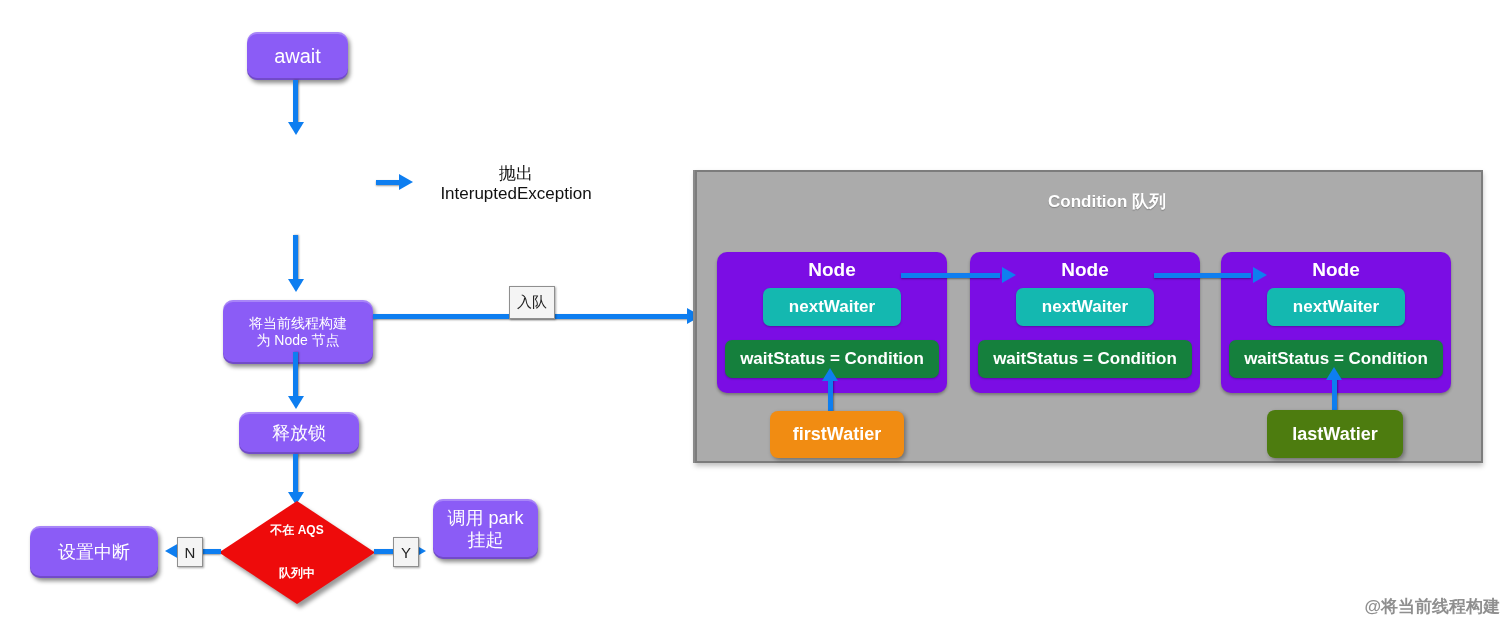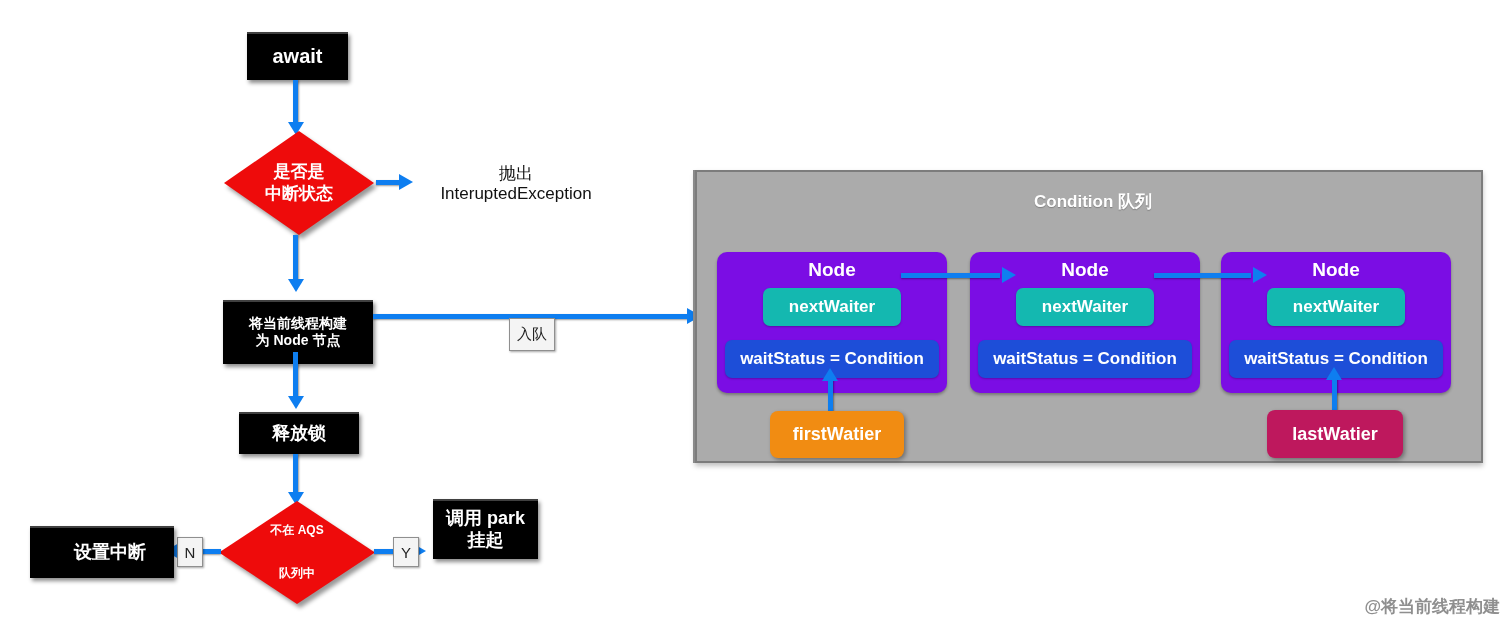--- a/index.html
+++ b/index.html
@@ -3,21 +3,21 @@
 <meta charset="utf-8">
 <style>
   html,body{margin:0;padding:0;background:#ffffff;}
   .canvas{
     position:relative;width:1512px;height:634px;background:#ffffff;overflow:hidden;
     font-family:"Liberation Sans","DejaVu Sans",sans-serif;
   }
   
   .box{
     position:absolute;display:flex;flex-direction:column;align-items:center;justify-content:center;
-    background:#000000;color:#fff;font-weight:700;border-radius:0;text-align:center;
+    background:#8b5cf6;color:#fff;font-weight:400;border-radius:10px;text-align:center;
     box-shadow:2px 3px 4px rgba(0,0,0,.45), inset 0 -2px 0 rgba(0,0,0,.18), inset 0 2px 0 rgba(255,255,255,.25);
     line-height:1.25;
   }
   .diamond-wrap{position:absolute;filter:drop-shadow(3px 4px 2px rgba(0,0,0,.4));}
   .diamond{
     width:100%;height:100%;background:#ee0b0b;
     clip-path:polygon(50% 0%,100% 50%,50% 100%,0% 50%);
     display:flex;flex-direction:column;align-items:center;justify-content:center;
     color:#fff;font-weight:700;text-align:center;line-height:1.3;
   }
@@ -34,89 +34,83 @@
     box-shadow:1px 1px 2px rgba(0,0,0,.35);
   }
   .free-text{position:absolute;color:#111;font-weight:400;text-align:center;}
   
   .panel{
     position:absolute;left:695px;top:170px;width:788px;height:293px;
     background:#ababab;border:2px solid #7c7c7c;box-sizing:border-box;
     box-shadow:-2px 0 0 #8a8a8a,0 3px 5px rgba(0,0,0,.25);
   }
   .panel-title{
-    position:absolute;left:4px;top:18px;width:100%;text-align:center;
+    position:absolute;left:18px;top:18px;width:100%;text-align:center;
     color:#fff;font-weight:700;font-size:17px;text-shadow:0 1px 1px rgba(0,0,0,.25);
   }
   .qnode{
     position:absolute;top:224px;width:230px;height:141px;background:#7b0de4;border-radius:10px;
     box-shadow:0 2px 3px rgba(0,0,0,.3);
     margin-top:28px;
   }
   .qnode-title{
     position:absolute;top:7px;left:0;width:100%;text-align:center;
     color:#fff;font-weight:700;font-size:19px;
   }
   .field{
     position:absolute;left:50%;transform:translateX(-50%);
     display:flex;align-items:center;justify-content:center;border-radius:7px;
     color:#fff;font-weight:700;font-size:17px;box-shadow:0 1px 2px rgba(0,0,0,.25);
   }
   .field.teal{top:36px;width:138px;height:38px;background:#14b8b0;}
-  .field.pink{top:88px;width:214px;height:38px;background:#1d4ed8;}
+  .field.pink{top:88px;width:214px;height:38px;background:#15803d;}
   .pointer{
     position:absolute;display:flex;align-items:center;justify-content:center;
     color:#fff;font-weight:700;font-size:18px;border-radius:8px;
     box-shadow:2px 2px 4px rgba(0,0,0,.35);
   }
   .pointer.orange{left:770px;top:411px;width:134px;height:47px;background:#f18c12;}
-  .pointer.navy{left:1267px;top:410px;width:136px;height:48px;background:#be185d;}
+  .pointer.navy{left:1267px;top:410px;width:136px;height:48px;background:#4d7c0f;}
   .watermark{
     position:absolute;right:12px;bottom:16px;color:#8f8f8f;font-weight:700;font-size:17px;
     text-shadow:0 1px 0 #ffffff;
   }
 </style>
 </head>
 <body>
 
 <div class="canvas">
 
   <div class="box" style="left:247px;top:32px;width:101px;height:48px;font-size:20px;">
     <span>await</span>
   </div>
 
   <div class="vline" style="left:293px;top:80px;height:44px;"></div>
   <div class="head down" style="left:288px;top:122px;"></div>
 
-  <div class="diamond-wrap" style="left:224px;top:131px;width:150px;height:104px;">
-    <div class="diamond" style="font-size:17px;">
-      <span>是否是</span>
-      <span>中断状态</span>
-    </div>
-  </div>
 
   <div class="hline" style="left:376px;top:180px;width:26px;"></div>
   <div class="head right" style="left:399px;top:174px;"></div>
 
   <div class="free-text" style="left:400px;top:164px;width:232px;font-size:17px;line-height:20px;">
     <div>抛出</div>
     <div>InteruptedException</div>
   </div>
 
   <div class="vline" style="left:293px;top:235px;height:46px;"></div>
   <div class="head down" style="left:288px;top:279px;"></div>
 
   <div class="box" style="left:223px;top:300px;width:150px;height:64px;font-size:14px;">
     <span>将当前线程构建</span>
     <span>为 Node 节点</span>
   </div>
 
   <div class="hline" style="left:373px;top:314px;width:316px;"></div>
   <div class="head right" style="left:687px;top:308px;"></div>
-  <div class="edge-label" style="left:509px;top:318px;width:44px;height:31px;">
+  <div class="edge-label" style="left:509px;top:286px;width:44px;height:31px;">
     <span>入队</span>
   </div>
 
   <div class="vline" style="left:293px;top:352px;height:46px;"></div>
   <div class="head down" style="left:288px;top:396px;"></div>
 
   <div class="box" style="left:239px;top:412px;width:120px;height:42px;font-size:18px;text-align:right;">
     <span>释放锁</span>
   </div>
 
@@ -128,21 +122,21 @@
       <span>不在 AQS</span>
       <span>队列中</span>
     </div>
   </div>
 
   <div class="hline" style="left:175px;top:549px;width:46px;"></div>
   <div class="head left" style="left:162px;top:543px;"></div>
   <div class="edge-label" style="left:177px;top:537px;width:24px;height:28px;">
     <span>N</span>
   </div>
-  <div class="box" style="left:30px;top:526px;width:128px;height:52px;font-size:18px;padding-left:16px;">
+  <div class="box" style="left:30px;top:526px;width:128px;height:52px;font-size:18px;">
     <span>设置中断</span>
   </div>
 
   <div class="hline" style="left:374px;top:549px;width:40px;"></div>
   <div class="head right" style="left:412px;top:543px;"></div>
   <div class="edge-label" style="left:393px;top:537px;width:24px;height:28px;">
     <span>Y</span>
   </div>
   <div class="box" style="left:433px;top:499px;width:105px;height:60px;font-size:18px;text-align:center;">
     <span>调用 park</span>

